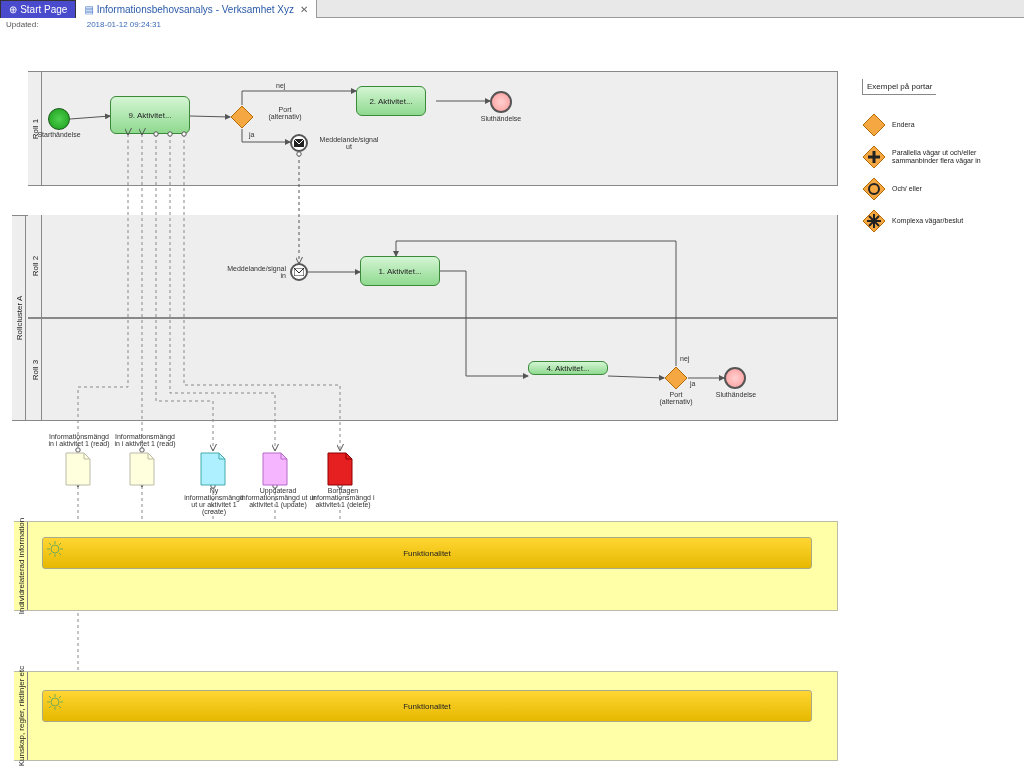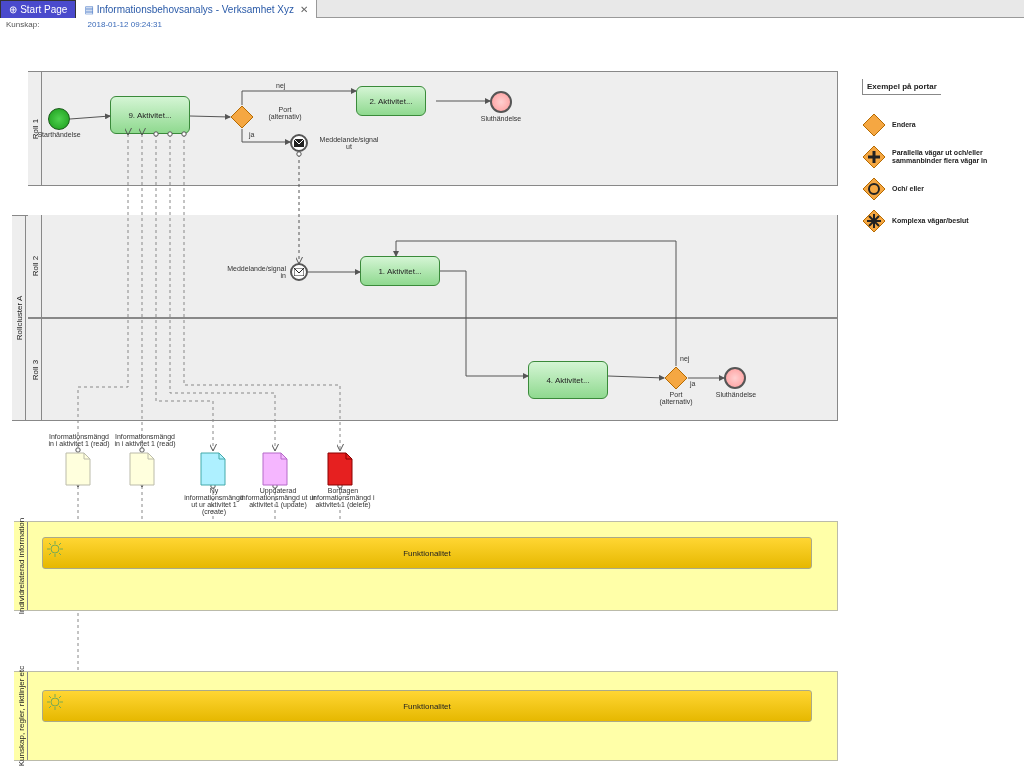--- a/index.html
+++ b/index.html
@@ -22,21 +22,21 @@
   .start-event { background:radial-gradient(#4fd24f,#1a9a1a); border:1px solid #1a5a1a; }
   .end-event { background:radial-gradient(#ffd0d0,#ff9a9a); border:2px solid #555; }
   .msg-event { background:#fff; border:2px double #555; display:flex; align-items:center; justify-content:center; }
   .label { position:absolute; font-size:7px; text-align:center; color:#333; }
   .doc { position:absolute; width:28px; height:36px; }
   .doc svg { width:100%; height:100%; }
   .yellow-lane { position:absolute; background:#ffffa8; border:1px solid #bba; }
   .func-bar { position:absolute; background:linear-gradient(#ffd633,#e6b800); border:1px solid #aa8; border-radius:3px; display:flex; align-items:center; justify-content:center; font-size:8px; }
   .func-bar .cog { position:absolute; left:4px; top:3px; width:16px; height:16px; }
   svg.overlay { position:absolute; left:0; top:0; pointer-events:none; }
-  .legend { position:absolute; left:862px; top:48px; width:150px; font-size:8px;font-weight:bold; }
+  .legend { position:absolute; left:862px; top:48px; width:150px; font-size:8px; }
   .legend .title { padding:3px 4px; border-left:1px solid #888; border-bottom:1px solid #888; margin-bottom:10px; display:inline-block; }
   .legend-row { display:flex; align-items:center; margin:8px 0; }
   .legend-row svg { width:24px; height:24px; flex:none; margin-right:6px; }
   .legend-row .txt { font-size:7px; line-height:1.1; }
   .close-x { margin-left:6px; color:#666; cursor:pointer; }
 </style>
 </head>
 <body>
 
 <div class="tabbar">
@@ -44,21 +44,21 @@
     <span>⊕</span>&nbsp;
     <span>Start Page</span>
   </div>
   <div class="tab active">
     <span style="color:#4a7ac8;">▤</span>&nbsp;
     <span style="color:#2a5aa8;text-align:center;">Informationsbehovsanalys - Verksamhet Xyz</span>
     <span class="close-x">✕</span>
   </div>
 </div>
 <div class="updated">
-  <span>Kunskap:</span>
+  <span>Updated:</span>
   <span style="color:#3a6ab8;margin-left:46px;">2018-01-12 09:24:31</span>
 </div>
 
 <div class="canvas">
 
   <div class="lane" style="left:28px; top:40px; width:810px; height:115px;">
     <div class="lane-label">
         <span>Roll 1</span>
       </div>
   </div>
@@ -120,21 +120,21 @@
         <polyline points="0,0 5,5 10,0" fill="none" stroke="#222"></polyline>
       </svg>
   </div>
   <div class="label" style="left:216px; top:234px; width:70px; text-align:right; white-space:pre-line;">Meddelande/signal
 in</div>
 
   <div class="node-box" style="left:360px; top:225px; width:80px; height:30px;">
       <span>1. Aktivitet...</span>
     </div>
 
-  <div class="node-box" style="left:528px; top:330px; width:80px; height:38px;">
+  <div class="node-box" style="left:528px; top:330px; width:80px; height:14px;">
       <span>4. Aktivitet...</span>
     </div>
 
   <div class="diamond" style="left:664px; top:335px;">
     <svg viewBox="0 0 24 24">
         <polygon points="12,1 23,12 12,23 1,12" fill="#f5a742" stroke="#b56a00"></polygon>
       </svg>
   </div>
   <div class="label" style="left:654px; top:360px; width:44px; white-space:pre-line;">Port
 (alternativ)</div>

